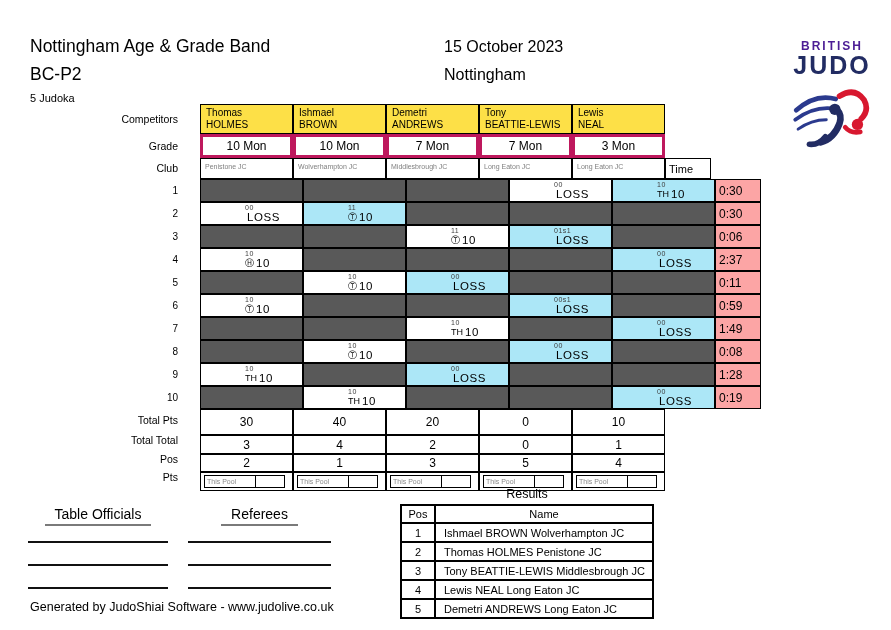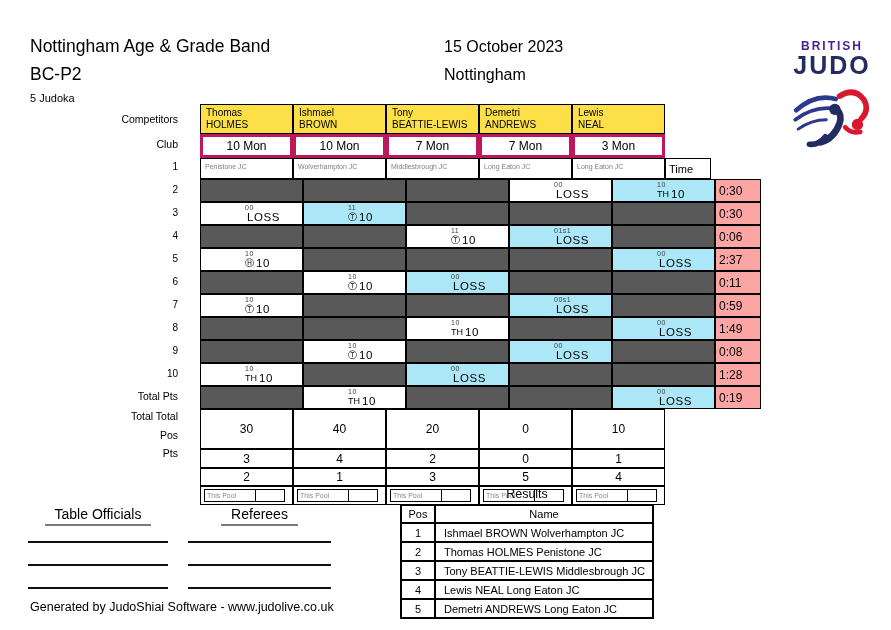--- a/index.html
+++ b/index.html
@@ -40,21 +40,21 @@
   .th{width:46px;height:21px;border:1px solid #000;background:#fff;font-size:11px;display:flex;align-items:center;padding-left:3px;}
   .mc{width:103px;height:23px;border:1px solid #000;background:#595959;display:flex;flex-direction:column;padding-left:44px;}
   .mc[data-state="white"]{background:#fff;}
   .mc[data-state="blue"]{background:#ace7f7;}
   .mc .su{font-size:7px;line-height:7px;margin-top:1px;color:#3c3c3c;letter-spacing:0.5px;height:7px;}
   .mc .mn{font-size:11.5px;line-height:12px;display:flex;align-items:center;gap:2px;}
   .mk{font-style:normal;font-size:9px;}
   .rs{font-weight:normal;letter-spacing:0.6px;}
   .tc{width:46px;height:23px;border:1px solid #000;background:#fca5a5;font-size:12px;display:flex;align-items:center;padding-left:3px;}
   .sc{width:93px;border:1px solid #000;background:#fff;font-size:12px;display:flex;align-items:center;justify-content:center;}
-  .sc.h22{height:40px;}
+  .sc.h22{height:26px;}
   .sc.h19{height:19px;}
   .sc.h18{height:18px;}
   .pc{width:93px;height:19px;border:1px solid #000;background:#fff;display:flex;align-items:center;padding-left:3px;}
   .pc .p1{width:52px;height:13px;border:1px solid #000;font-size:7px;color:#8a8a8a;display:flex;align-items:center;padding-left:2px;}
   .pc .p2{width:29px;height:13px;border:1px solid #000;border-left:none;}
 
   
   .results{position:absolute;left:352px;top:487px;width:302px;padding-left:48px;}
   .rtitle{text-align:center;font-size:12.5px;margin-bottom:3px;}
   .rtable{border:1px solid #000;}
@@ -96,20 +96,21 @@
       <path d="M30 64 Q44 60 50 44 Q53 35 47 29" stroke="#222c63" stroke-width="7" fill="none" stroke-linecap="round"></path>
       <path d="M18 66 Q28 67 35 58" stroke="#222c63" stroke-width="6" fill="none" stroke-linecap="round"></path>
       <path d="M50 15 Q66 5 76 19 Q82 30 73 39" stroke="#d8182f" stroke-width="6" fill="none" stroke-linecap="round"></path>
       <circle cx="69" cy="45" r="6" fill="#d8182f"></circle>
       <path d="M56 48 Q62 55 72 53" stroke="#d8182f" stroke-width="5" fill="none" stroke-linecap="round"></path>
     </svg>
   </div>
 
   <div class="labels">
     <div class="lab h30">Competitors</div>
+    <div class="lab h24">Grade</div>
     <div class="lab h21">Club</div>
     <div>
         <div class="lab num">1</div>
         <div class="lab num">2</div>
         <div class="lab num">3</div>
         <div class="lab num">4</div>
         <div class="lab num">5</div>
         <div class="lab num">6</div>
         <div class="lab num">7</div>
         <div class="lab num">8</div>
@@ -126,26 +127,26 @@
     <div class="prow">
         <div class="hc">
         <span>Thomas</span>
         <span>HOLMES</span>
       </div>
         <div class="hc">
         <span>Ishmael</span>
         <span>BROWN</span>
       </div>
         <div class="hc">
+        <span>Demetri</span>
+        <span>ANDREWS</span>
+      </div>
+        <div class="hc">
         <span>Tony</span>
         <span>BEATTIE-LEWIS</span>
-      </div>
-        <div class="hc">
-        <span>Demetri</span>
-        <span>ANDREWS</span>
       </div>
         <div class="hc">
         <span>Lewis</span>
         <span>NEAL</span>
       </div>
       </div>
     <div class="prow">
         <div class="gc">10 Mon</div>
         <div class="gc">10 Mon</div>
         <div class="gc">7 Mon</div>

